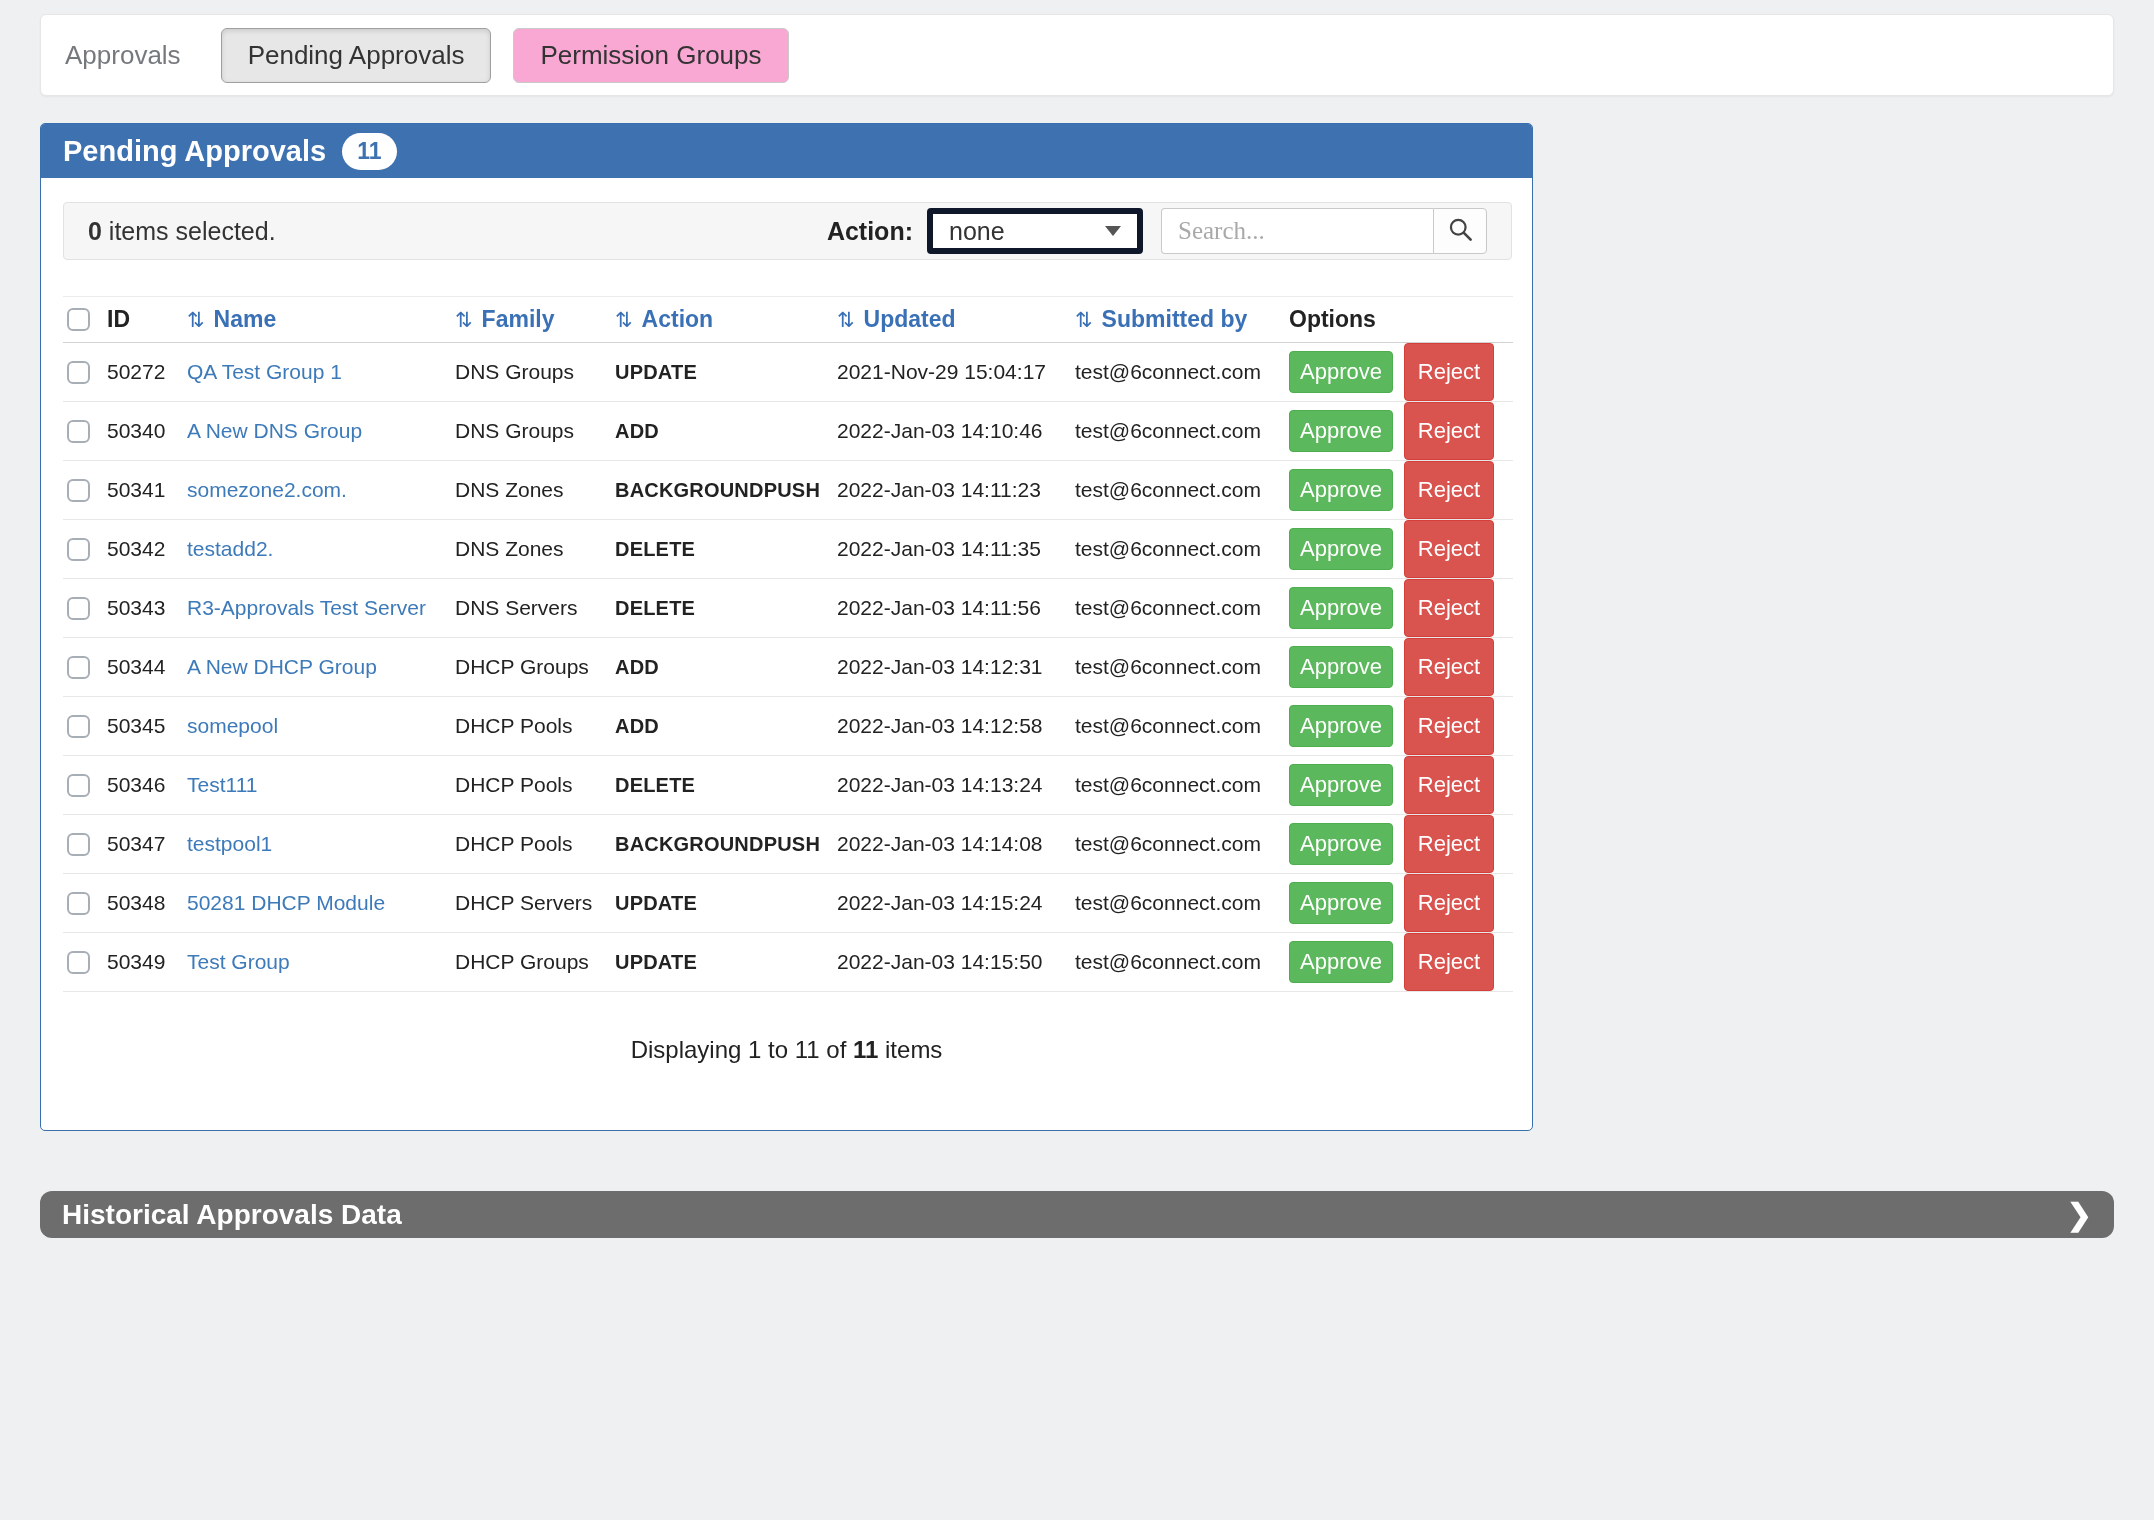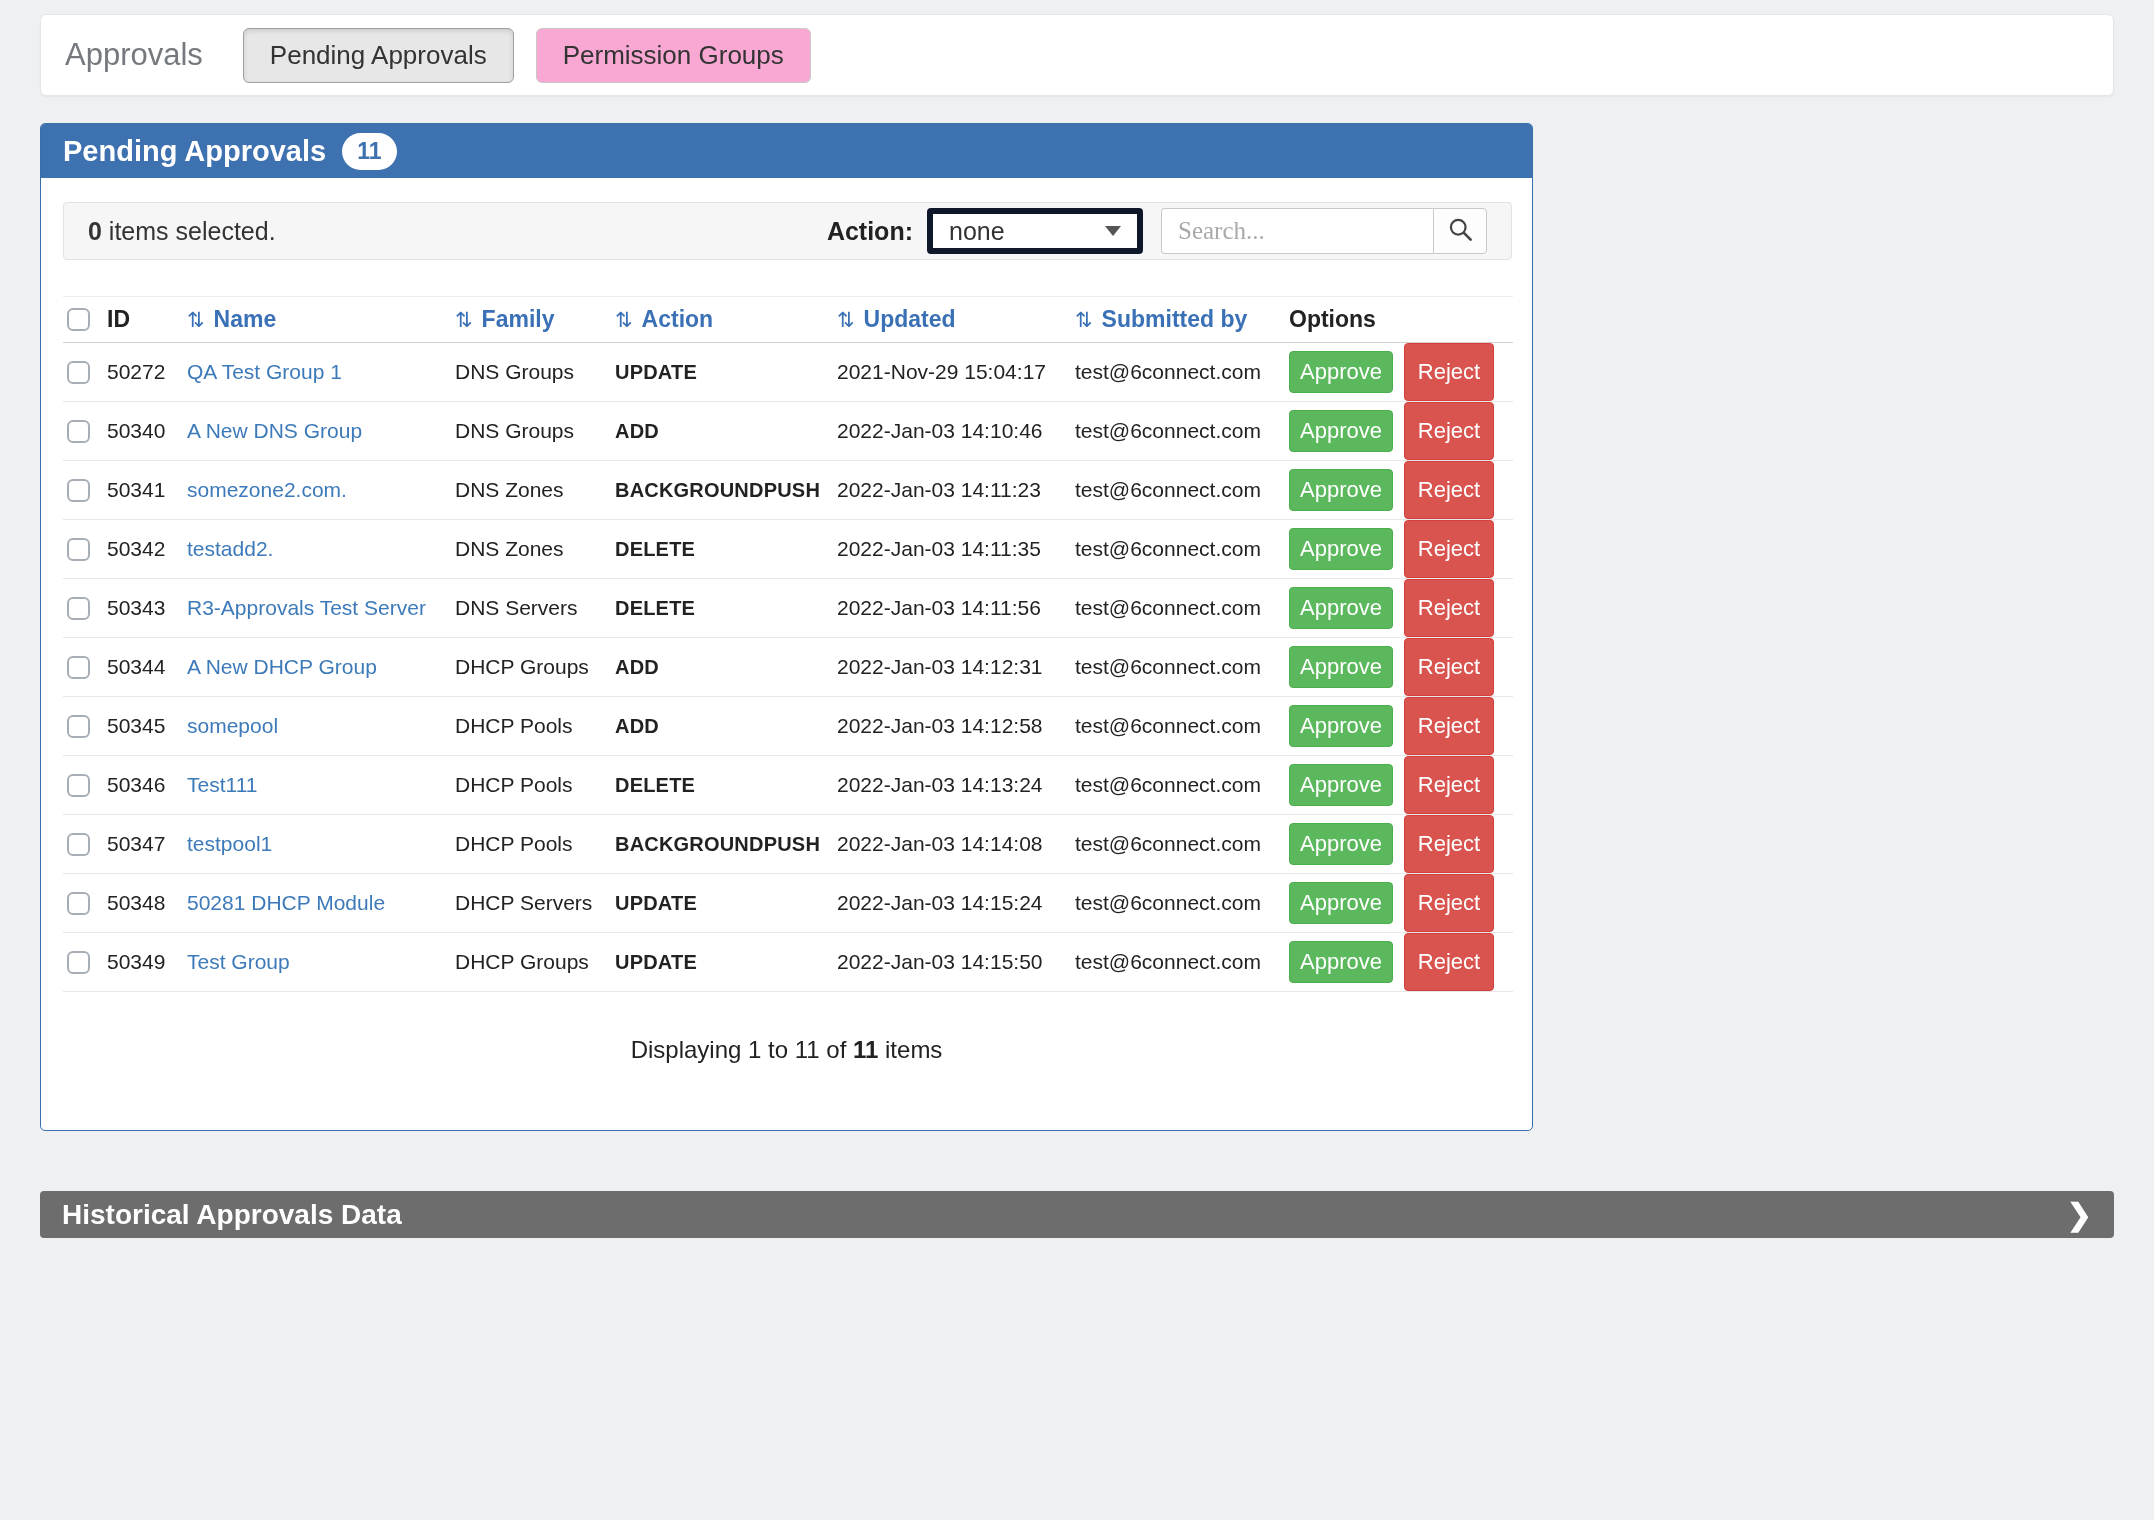--- a/index.html
+++ b/index.html
@@ -19,21 +19,21 @@
     background: #fff;
     border: 1px solid #e6e6e6;
     border-radius: 6px;
     box-shadow: 0 1px 2px rgba(0,0,0,.05);
     height: 82px;
     display: flex;
     align-items: center;
     padding: 0 24px;
     margin-bottom: 27px;
   }
-  .page-title { font-size: 31px; color: #75797e; margin-right: 40px; }
+  .page-title { font-size: 26px; color: #75797e; margin-right: 40px; }
   .tabs { display: flex; gap: 22px; }
   .tab {
     font-family: inherit;
     font-size: 26px;
     color: #333;
     background: #f9a8d4;
     border: 1px solid #c9c9c9;
     border-radius: 6px;
     padding: 11px 26px;
     cursor: pointer;
@@ -195,21 +195,21 @@
     color: #222;
     margin-top: 44px;
     margin-bottom: 66px;
   }
 
   
   .historical-bar {
     margin-top: 60px;
     height: 47px;
     background: #6d6d6d;
-    border-radius: 4px;
+    border-radius: 12px;
     display: flex;
     align-items: center;
     justify-content: space-between;
     padding: 0 22px;
     cursor: pointer;
   }
   .historical-title { color: #fff; font-size: 28px; font-weight: bold; }
   .chevron { color: #fff; font-size: 30px; font-weight: bold; line-height: 1; }
 </style>
 </head>

